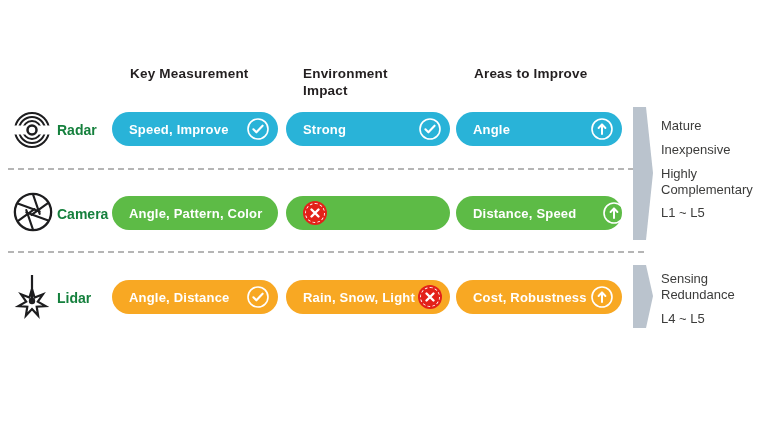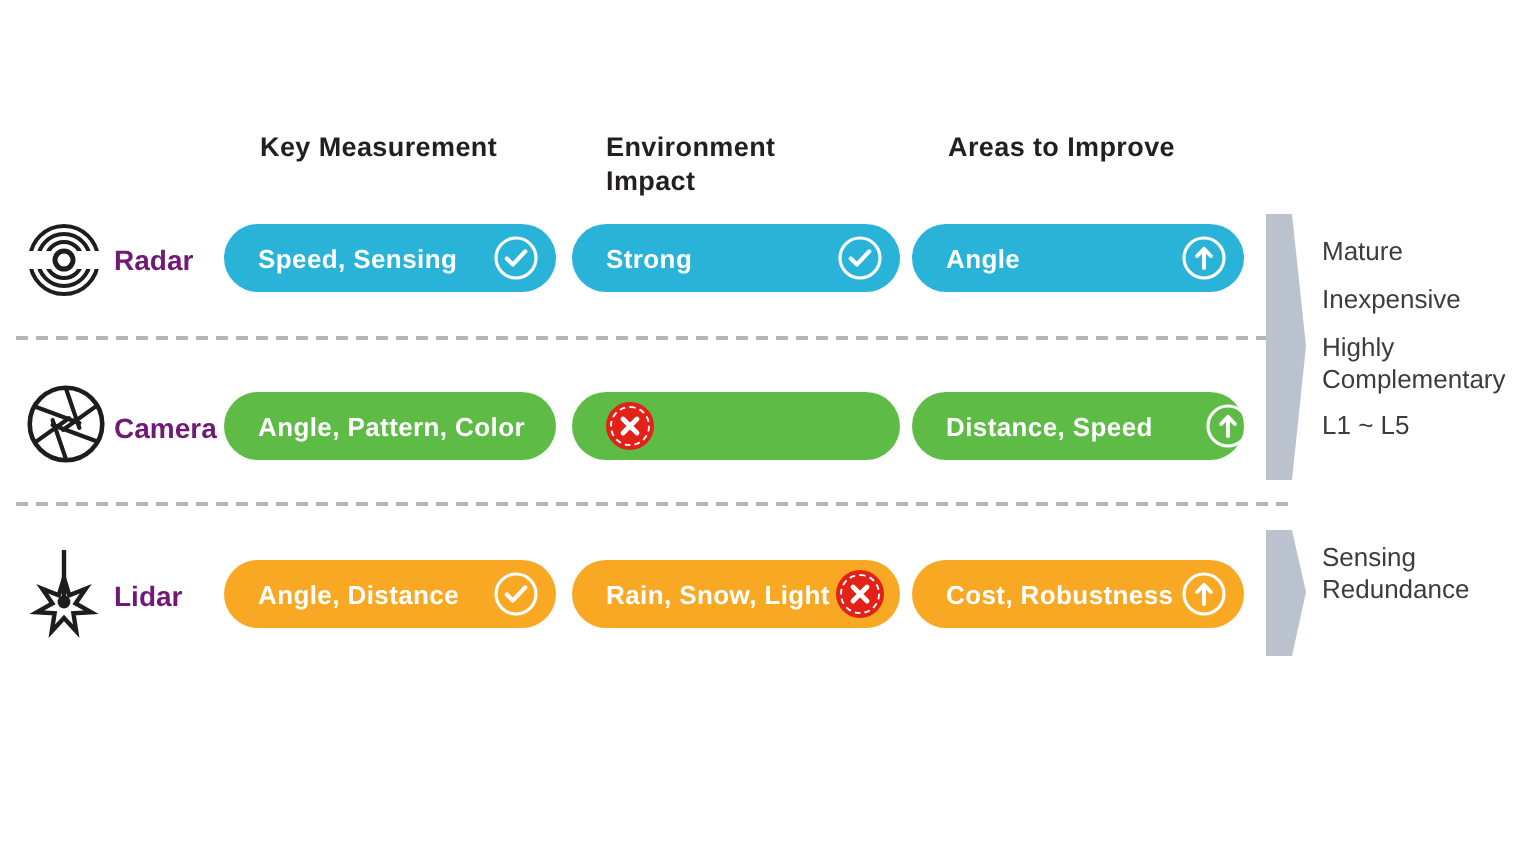--- a/index.html
+++ b/index.html
@@ -14,21 +14,21 @@
   }
   .col-header.h0{left:130px;}
   .col-header.h1{left:303px;}
   .col-header.h2{left:474px;}
   
   .sensor-icon{position:absolute;left:12px;}
   .icon-r0{top:109px;}
   .icon-r1{top:191px;}
   .icon-r2{top:272px;}
   .sensor-label{
-    position:absolute;left:57px;width:52px;font-size:14px;font-weight:bold;color:#701a75;
+    position:absolute;left:57px;width:52px;font-size:14px;font-weight:bold;color:#15803d;
   }
   .label-r0{top:122px;}
   .label-r1{top:206px;}
   .label-r2{top:290px;}
   
   .pill{
     position:absolute;height:34px;border-radius:17px;display:flex;align-items:center;
     justify-content:space-between;padding:0 8px 0 17px;box-sizing:border-box;color:#fff;
   }
   .pill .pill-text{font-size:13px;font-weight:bold;letter-spacing:.2px;white-space:nowrap;}
@@ -101,21 +101,21 @@
     <polygon points="20,17 22.6,25.6 30.9,22.3 25.8,29.7 33.6,34.1 24.7,34.7 26.1,43.6 20,37 13.9,43.6 15.3,34.7 6.4,34.1 14.2,29.7 9.1,22.3 17.4,25.6" fill="#ffffff" stroke="#1d1d1f" stroke-width="2.2" stroke-linejoin="miter"></polygon>
     <line x1="20" y1="3" x2="20" y2="28" stroke="#1d1d1f" stroke-width="2.2"></line>
     <circle cx="20" cy="29" r="3.2" fill="#1d1d1f"></circle>
   </svg>
 
   <div class="sensor-label label-r0">Radar</div>
   <div class="sensor-label label-r1">Camera</div>
   <div class="sensor-label label-r2">Lidar</div>
 
   <div class="pill radar row0 cell0">
-    <span class="pill-text">Speed, Sensing</span>
+    <span class="pill-text">Speed, Improve</span>
     <svg class="status-svg" width="24" height="24" viewBox="0 0 24 24">
       <circle cx="12" cy="12" r="10" fill="none" stroke="#fff" stroke-width="1.6"></circle>
       <path d="M7.4 12.3l3 3 6.2-6.6" fill="none" stroke="#fff" stroke-width="2.1" stroke-linecap="round" stroke-linejoin="round"></path>
     </svg>
   </div>
   <div class="pill radar row0 cell1">
     <span class="pill-text">Strong</span>
     <svg class="status-svg" width="24" height="24" viewBox="0 0 24 24">
       <circle cx="12" cy="12" r="10" fill="none" stroke="#fff" stroke-width="1.6"></circle>
       <path d="M7.4 12.3l3 3 6.2-6.6" fill="none" stroke="#fff" stroke-width="2.1" stroke-linecap="round" stroke-linejoin="round"></path>
@@ -185,15 +185,16 @@
   </svg>
 
   <div class="annotation ann1">
     <div class="ann-line">Mature</div>
     <div class="ann-line">Inexpensive</div>
     <div class="ann-line">Highly Complementary</div>
     <div class="ann-line">L1 ~ L5</div>
   </div>
   <div class="annotation ann2">
     <div class="ann-line">Sensing Redundance</div>
+    <div class="ann-line">L4 ~ L5</div>
   </div>
 
 </div>
 
 </body></html>

